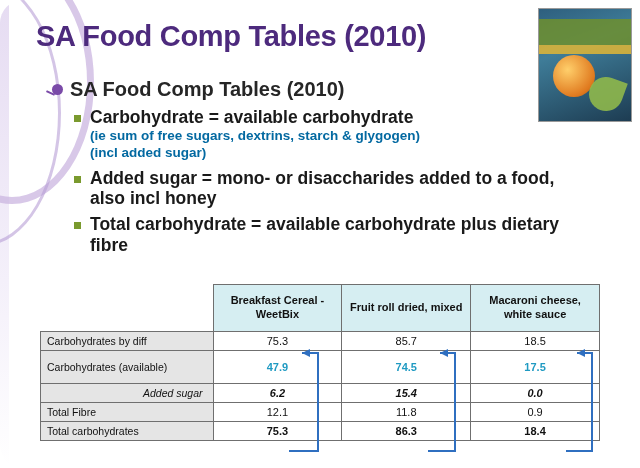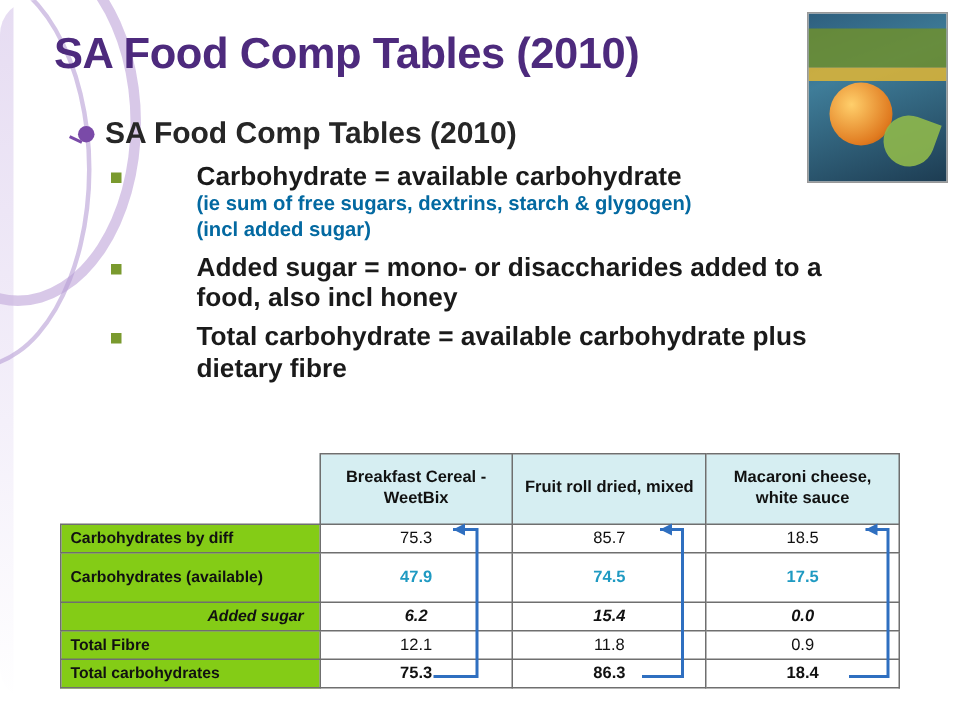--- a/index.html
+++ b/index.html
@@ -163,36 +163,35 @@
     display: block;
     width: 7px;
     height: 7px;
     background: #7a9a2e;
   }
   .lvl2 .text {
     font-size: 17.5px;
     font-weight: bold;
     color: #1a1a1a;
     line-height: 1.16;
-    margin-left: 41px;
   }
   .lvl2 .sub {
     display: block;
     font-size: 13.5px;
     font-weight: bold;
     color: #0369a1;
     line-height: 1.2;
     margin-top: 1px;
   }
 
   
   .table-wrap {
     position: absolute;
     left: 40px;
-    top: 302px;
+    top: 284px;
     width: 584px;
   }
   table.fct {
     border-collapse: collapse;
     width: 560px;
     font-size: 10.5px;
     color: #111;
     table-layout: fixed;
   }
   table.fct th, table.fct td {
@@ -208,24 +207,24 @@
     height: 40px;
     line-height: 1.25;
   }
   table.fct thead th.corner {
     background: #ffffff;
     border-left: none;
     border-top: none;
     width: 160px;
   }
   td.rowlbl {
-    font-weight: bold;
+    font-weight: normal;
     font-size: 10.5px;
     text-align: left;
-    background: #84cc16;
+    background: #e5e5e5;
   }
   td.rowlbl.indent {
     text-align: right;
     font-style: italic;
     padding-right: 10px;
   }
   td.val {
     text-align: center;
     position: relative;
     font-size: 11px;

